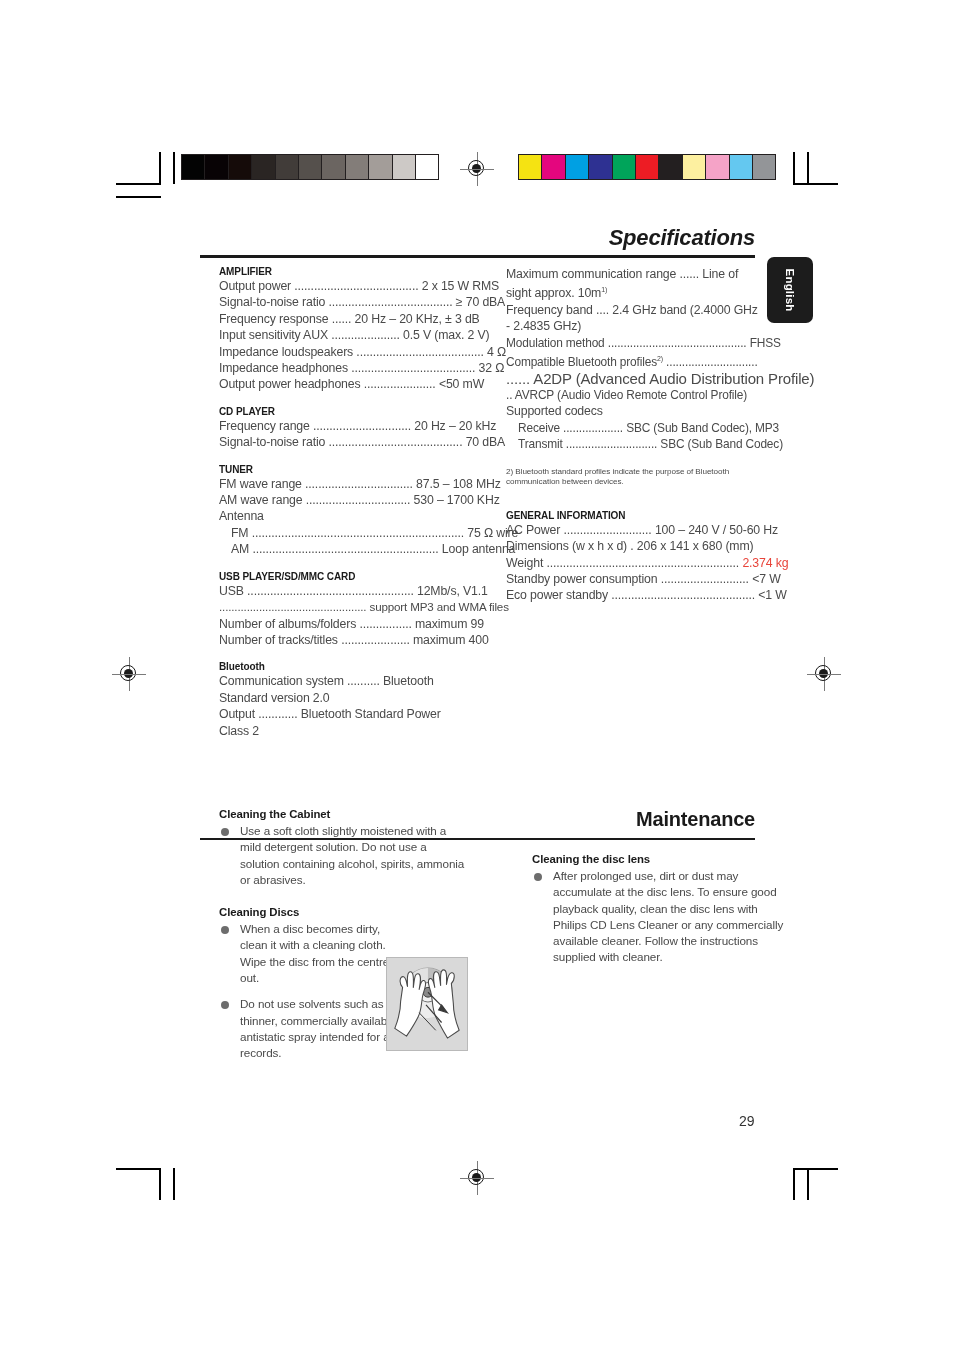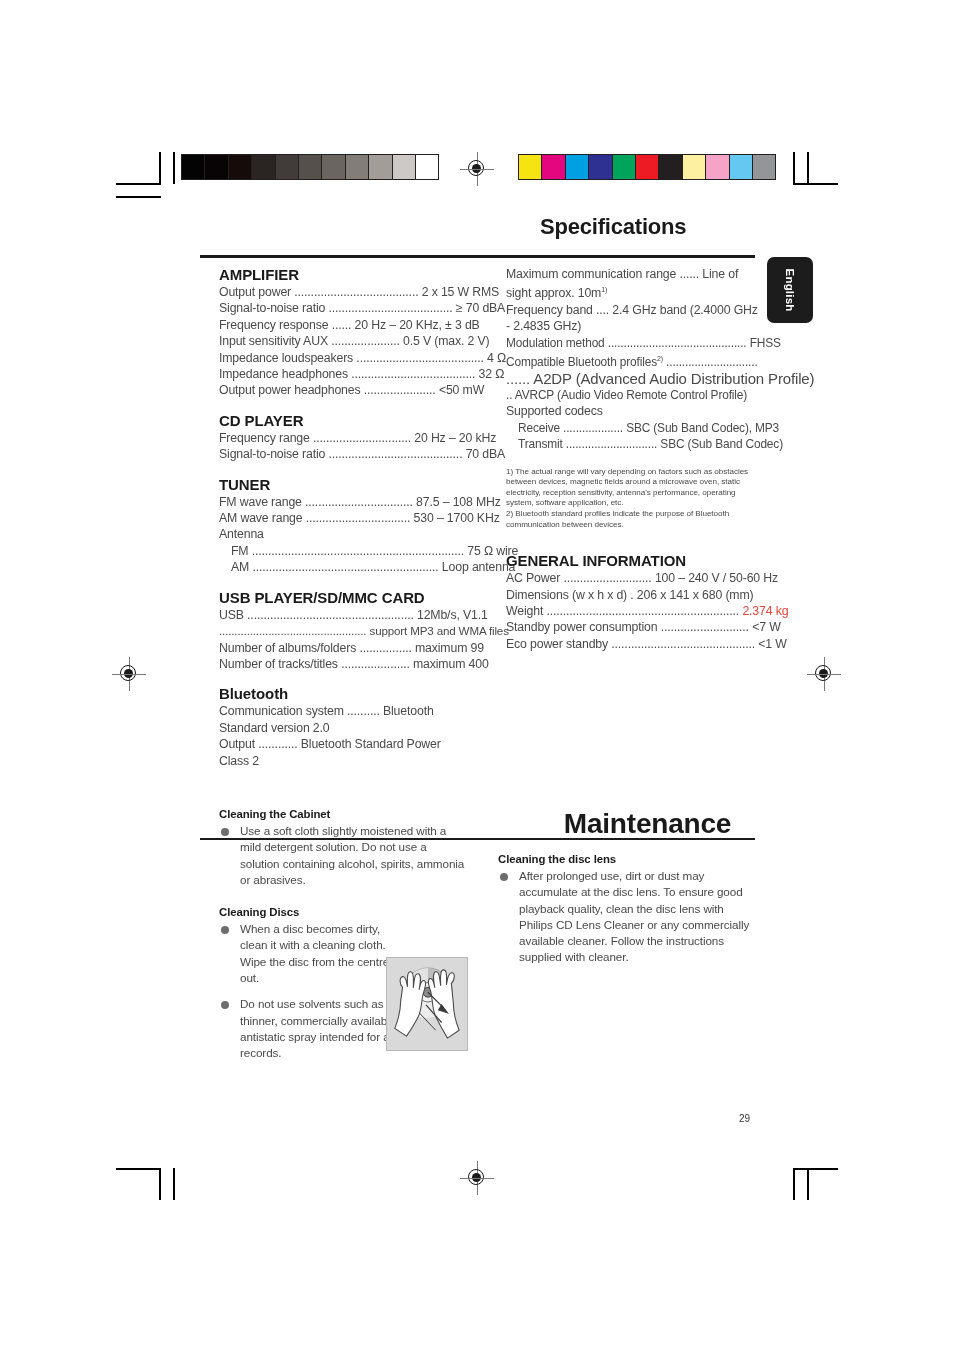--- a/index.html
+++ b/index.html
@@ -46,21 +46,21 @@
     left:0;top:0;width:66px;height:46px;
     transform:rotate(90deg);
     transform-origin:23px 23px;
     display:flex;align-items:center;justify-content:center;
     font-size:11.5px;font-weight:bold;letter-spacing:0.2px;
   }
 
   .col{position:absolute;}
   h4.blk{
     margin:0 0 1px 0;
-    font-size:15px;
+    font-size:10px;
     font-weight:bold;
     color:#1a1a1a;
     letter-spacing:-0.1px;
   }
   .spec-line{
     font-size:12.3px;
     line-height:16.4px;
     color:#4a4a4a;
     white-space:nowrap;
     letter-spacing:-0.15px;
@@ -107,21 +107,21 @@
     width:8px;height:8px;border-radius:50%;background:#6d6d6d;
   }
   .discimg{
     position:absolute;
     width:80px;height:92px;
     background:#d9d9d9;
     border:1px solid #b9b9b9;
   }
   .pagenum{
     position:absolute;
-    font-size:10px;color:#333;
+    font-size:14px;color:#333;
   }
 </style>
 </head>
 <body>
 
 <div class="page">
 
   <div class="mark" style="left:116px;top:183px;width:45px;height:2px;"></div>
   <div class="mark" style="left:116px;top:196px;width:45px;height:2px;"></div>
   <div class="mark" style="left:159px;top:152px;width:2px;height:32px;"></div>
@@ -179,21 +179,21 @@
 
   <div class="mark" style="left:793px;top:1168px;width:45px;height:2px;"></div>
   <div class="mark" style="left:793px;top:1168px;width:2px;height:32px;"></div>
   <div class="mark" style="left:807px;top:1168px;width:2px;height:32px;"></div>
 
   <div class="reg" style="left:464px;top:1165px;">
     <div class="ring"></div>
       <div class="dot"></div>
   </div>
 
-  <div class="sec-title" style="left:540px;top:214px;width:215px;font-size:22px;">Specifications</div>
+  <div class="sec-title" style="left:540px;top:225px;width:215px;text-align:right;font-size:22px;font-style:italic;">Specifications</div>
   <div class="rule" style="left:200px;top:255px;width:555px;height:2.5px;"></div>
 
   <div class="lang-tab" style="left:767px;top:257px;">
     <div class="vtxt">
         <span>English</span>
       </div>
   </div>
 
   <div class="col" style="left:219px;top:266px;width:250px;">
 
@@ -239,36 +239,35 @@
     <div class="spec-line" style="font-size:11.9px;">Modulation method ............................................ FHSS</div>
     <div class="spec-line" style="font-size:11.9px;"><span>Compatible Bluetooth profiles</span><sup>2)</sup> .............................</div>
     <div class="spec-line" style="font-size:15px;">...... A2DP (Advanced Audio Distribution Profile)</div>
     <div class="spec-line" style="font-size:11.9px;">.. AVRCP (Audio Video Remote Control Profile)</div>
     <div class="spec-line">Supported codecs</div>
     <div class="spec-line indent" style="font-size:11.9px;">Receive ................... SBC (Sub Band Codec), MP3</div>
     <div class="spec-line indent" style="font-size:11.9px;">Transmit ............................. SBC (Sub Band Codec)</div>
 
     <div style="height:14px;"></div>
 
-    <div class="fn">1) The actual range will vary depending on factors such as obstacles between devices, magnetic fields around a microwave oven, static electricity, reception sensitivity, antenna's performance, operating system, software application, etc.</div>
     <div class="fn">2) Bluetooth standard profiles indicate the purpose of Bluetooth communication between devices.</div>
 
     <div style="height:22px;"></div>
 
     <h4 class="blk">GENERAL INFORMATION</h4>
     <div class="spec-line">AC Power ........................... 100 – 240 V / 50-60 Hz</div>
     <div class="spec-line">Dimensions (w x h x d) . 206 x 141 x 680 (mm)</div>
     <div class="spec-line"><span>Weight ........................................................... </span><span class="hl">2.374  kg</span></div>
     <div class="spec-line">Standby power consumption ........................... &lt;7 W</div>
     <div class="spec-line">Eco power standby ............................................ &lt;1 W</div>
 
     <div style="height:26px;"></div>
   </div>
 
-  <div class="sec-title" style="left:540px;top:808px;width:215px;text-align:center;font-size:28px;">Maintenance</div>
+  <div class="sec-title" style="left:540px;top:808px;width:215px;text-align:right;font-size:20px;">Maintenance</div>
   <div class="rule" style="left:200px;top:838px;width:555px;height:2px;"></div>
 
   <div class="col" style="left:219px;top:808px;width:250px;">
     <div class="m-head">Cleaning the Cabinet</div>
     <div class="bullet-row">
       <span class="bl"></span>
       <span>Use a soft cloth slightly moistened with a mild detergent solution. Do not use a solution containing alcohol, spirits, ammonia or abrasives.</span>
     </div>
 
     <div style="height:8px;"></div>
@@ -313,21 +312,21 @@
 
       <g stroke="#3a3a3a" stroke-width="1.2" fill="#3a3a3a">
         <line x1="42" y1="35" x2="58" y2="51"></line>
         <polygon points="62,56 53,53 56,48"></polygon>
         <line x1="40" y1="48" x2="56" y2="66"></line>
         <line x1="33" y1="56" x2="50" y2="74" stroke-width="1"></line>
       </g>
     </svg>
   </div>
 
-  <div class="col" style="left:498px;top:853px;width:252px;">
+  <div class="col" style="left:532px;top:853px;width:252px;">
     <div class="m-head">Cleaning the disc lens</div>
     <div class="bullet-row">
       <span class="bl"></span>
       <span>After prolonged use, dirt or dust may accumulate at the disc lens. To ensure good playback quality, clean the disc lens with Philips CD Lens Cleaner or any commercially available cleaner. Follow the instructions supplied with cleaner.</span>
     </div>
   </div>
 
   <div class="pagenum" style="left:739px;top:1113px;">29</div>
 
 </div>

